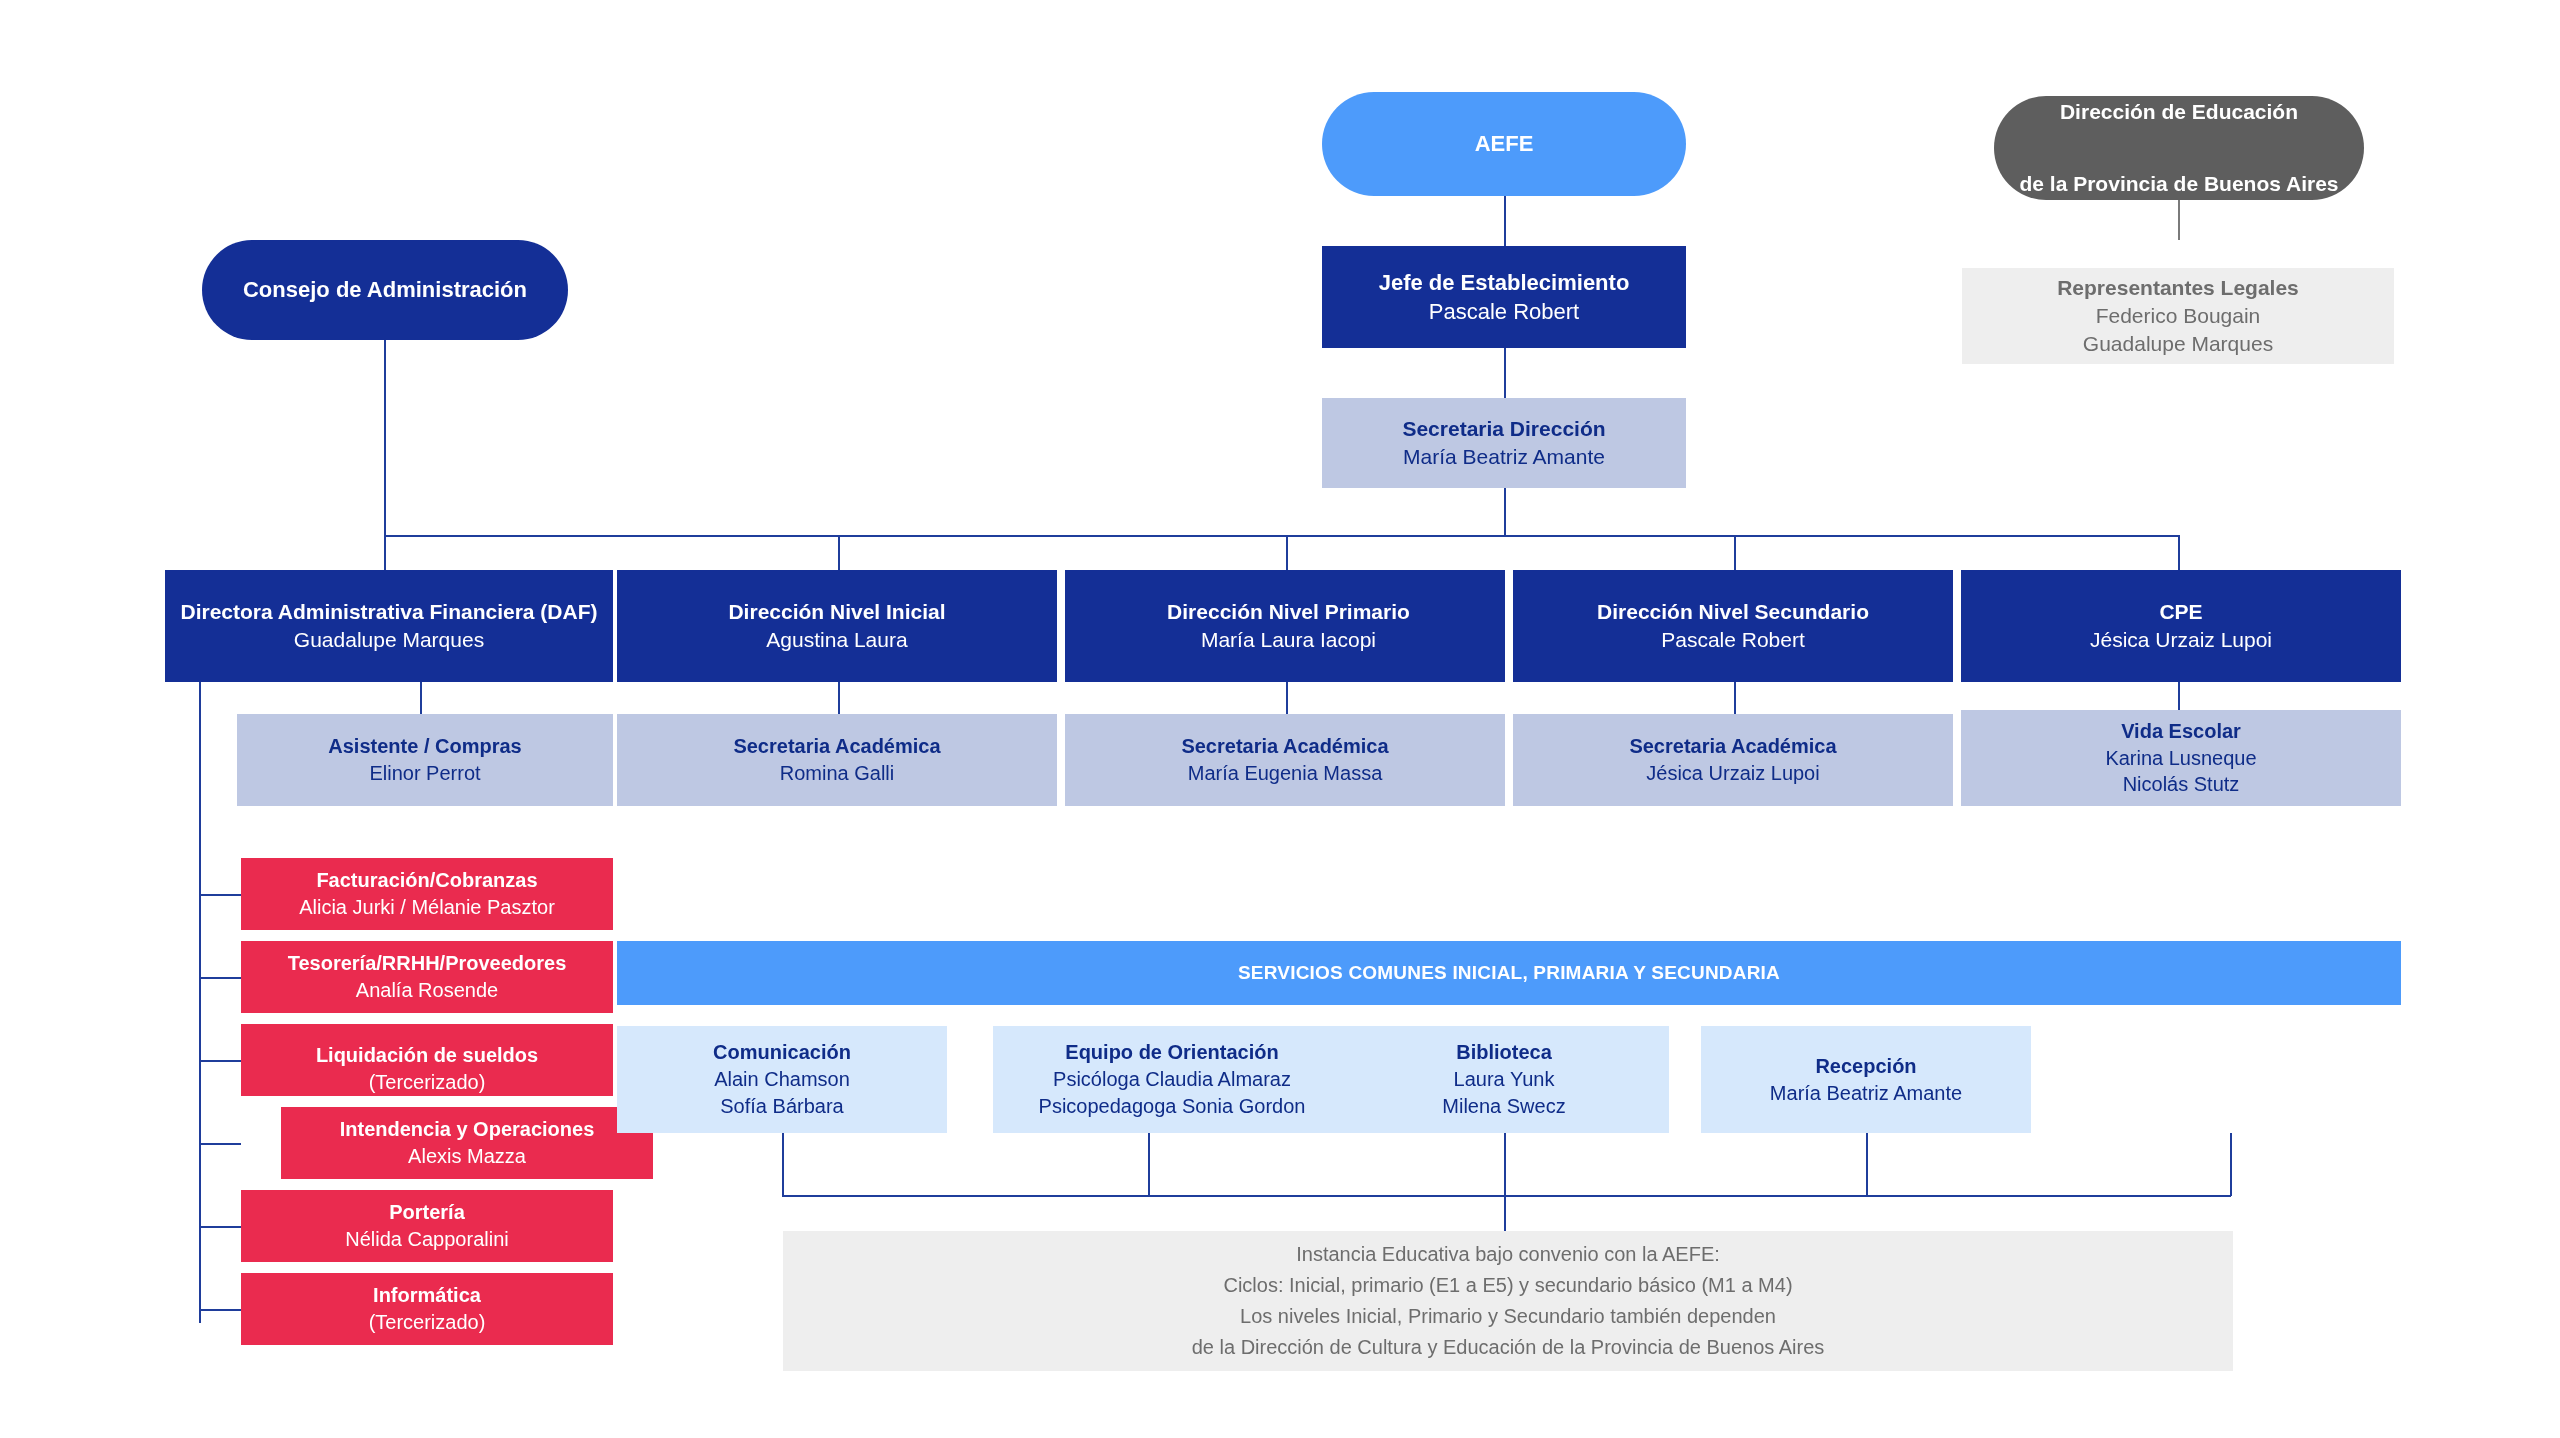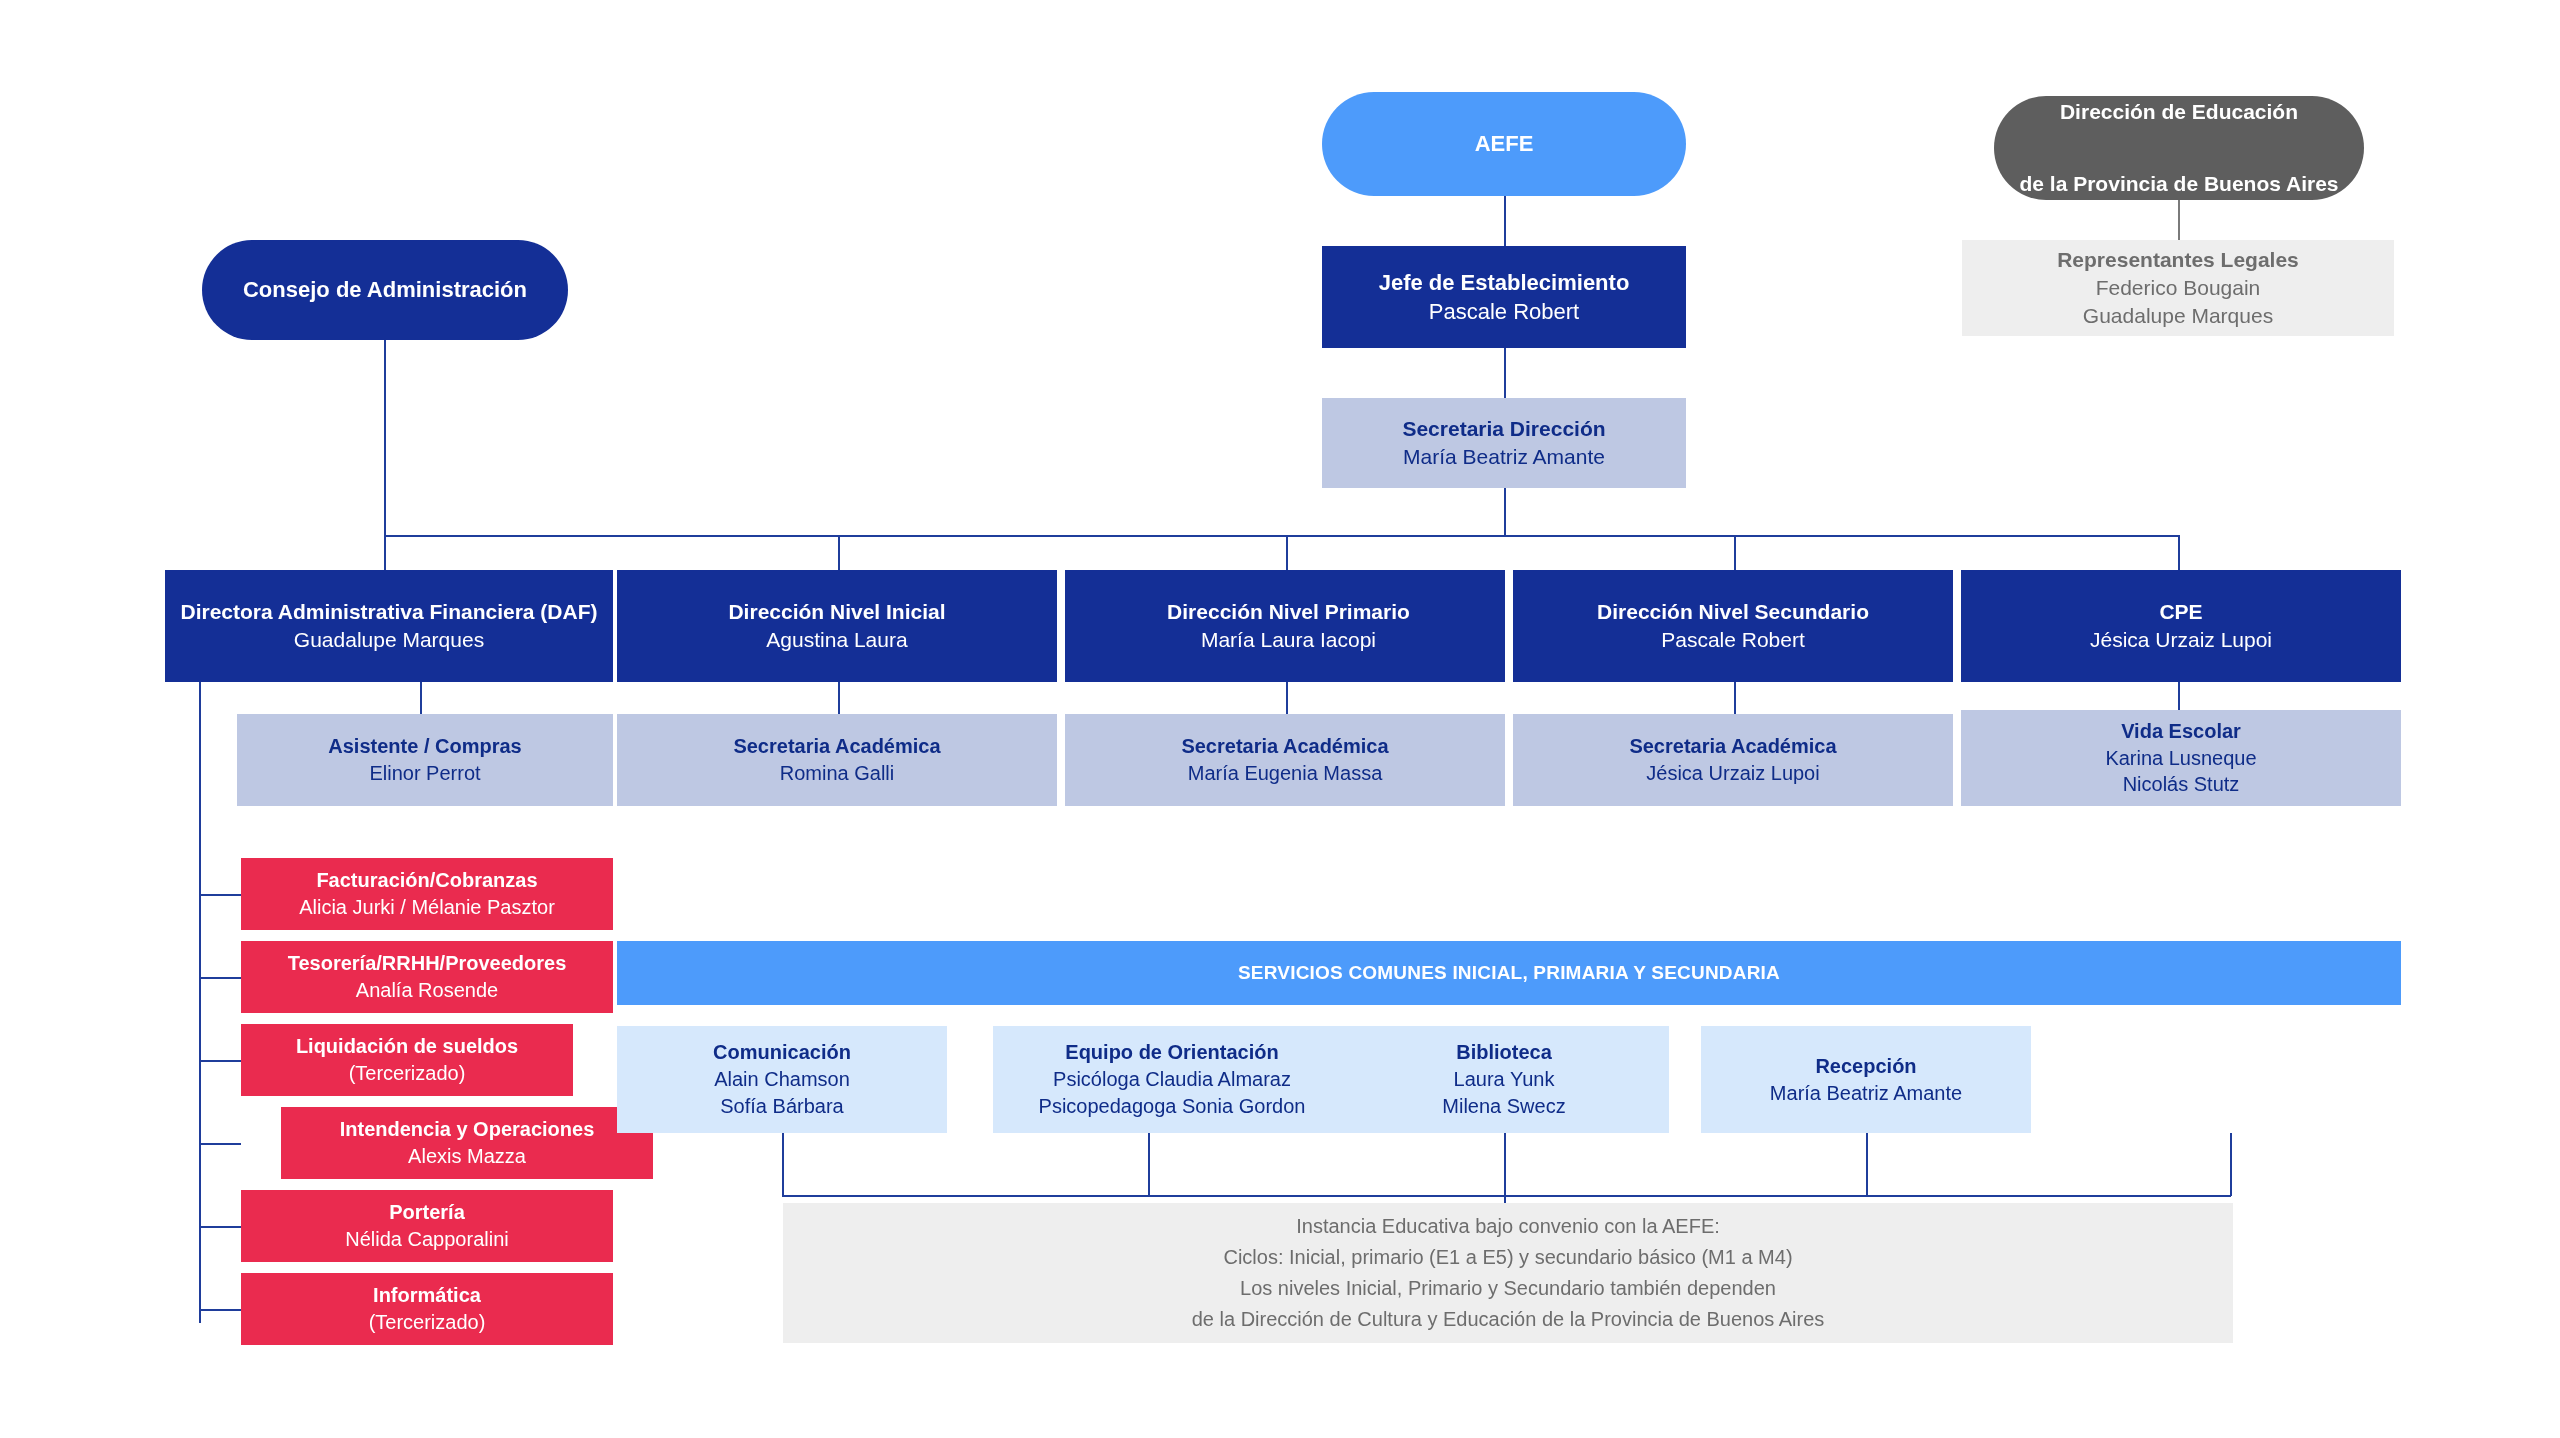--- a/index.html
+++ b/index.html
@@ -61,20 +61,21 @@
     background: #bec8e3;
     color: #0f2c88;
   }
   .box-red {
     background: #ea2b4f;
     color: #ffffff;
   }
   .box-grey {
     background: #eeeeee;
     color: #6d6d6d;
+    margin-top: 28px;
   }
   .box-skyband {
     background: #4d9bfb;
     color: #ffffff;
     font-weight: bold;
     letter-spacing: .2px;
   }
   .box-sky {
     background: #d6e8fc;
     color: #0f2c88;
@@ -207,21 +208,21 @@
   </div>
 
   <div class="node box-red" style="left:241px;top:858px;width:372px;height:72px;font-size:20px;">
     <div class="ttl">Facturación/Cobranzas</div>
     <div class="sub">Alicia Jurki / Mélanie Pasztor</div>
   </div>
   <div class="node box-red" style="left:241px;top:941px;width:372px;height:72px;font-size:20px;">
     <div class="ttl">Tesorería/RRHH/Proveedores</div>
     <div class="sub">Analía Rosende</div>
   </div>
-  <div class="node box-red" style="left:241px;top:1024px;width:332px;height:72px;font-size:20px;">
+  <div class="node box-red" style="left:241px;top:1024px;width:372px;height:72px;font-size:20px;justify-content:flex-end;">
     <div class="ttl">Liquidación de sueldos</div>
     <div class="sub">(Tercerizado)</div>
   </div>
   <div class="node box-red" style="left:241px;top:1107px;width:372px;height:72px;font-size:20px;margin-left:40px;">
     <div class="ttl">Intendencia y Operaciones</div>
     <div class="sub">Alexis Mazza</div>
   </div>
   <div class="node box-red" style="left:241px;top:1190px;width:372px;height:72px;font-size:20px;">
     <div class="ttl">Portería</div>
     <div class="sub">Nélida Capporalini</div>

